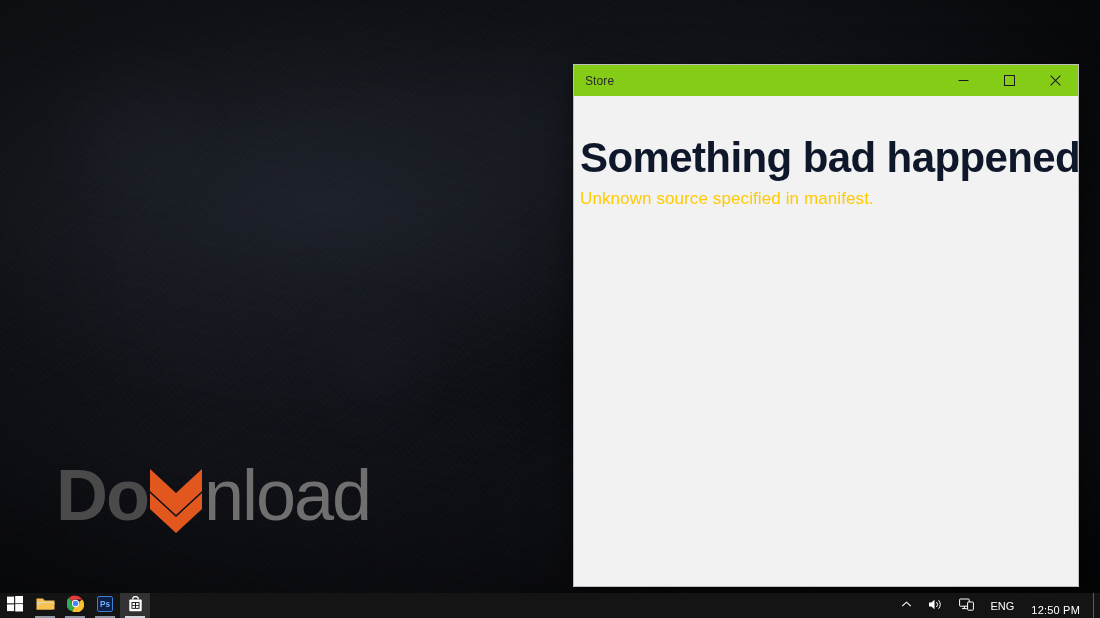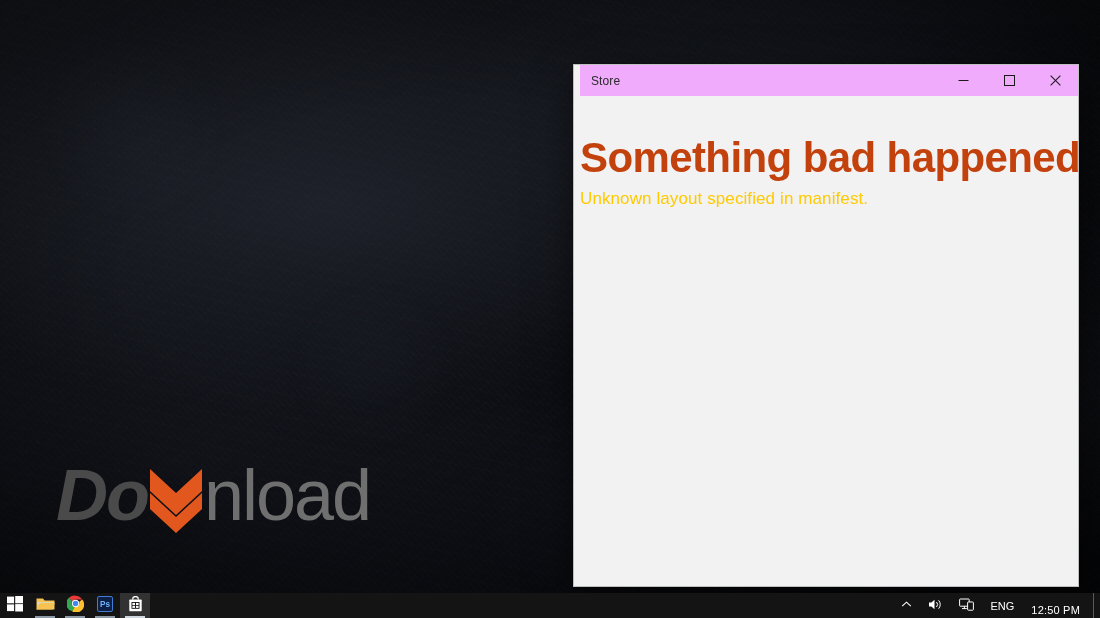--- a/index.html
+++ b/index.html
@@ -55,63 +55,63 @@
 
   
   #watermark {
     position:absolute; left:56px; top:459px;
     display:flex; align-items:center;
     font-size:72px; line-height:1;
     letter-spacing:-2px;
     user-select:none;
     white-space:nowrap;
   }
-  #watermark .wm-a { color:#4a4a4a; font-weight:bold;font-style:italic; }
+  #watermark .wm-a { color:#4a4a4a; font-weight:bold; }
   #watermark .wm-b { color:#6f6f6f; font-weight:normal; }
   #watermark .wm-chev {
     position:relative; display:inline-block;
     width:56px; height:72px; vertical-align:middle;
   }
   #watermark .wm-chev svg { position:absolute; left:0; top:-4px; }
 
   
   #store-window {
     position:absolute; left:573px; top:64px;
     width:506px; height:523px;
     background:#f2f2f2;
     border:1px solid #bfbfbf;
     box-shadow:0 0 0 1px rgba(0,0,0,0.12), 0 14px 36px rgba(0,0,0,0.55);
     display:flex; flex-direction:column;
     overflow:hidden;
   }
   #title-bar {
     height:31px; flex:0 0 31px;
-    background:#f0abfc;
-    display:flex; align-items:stretch; justify-content:space-between;margin-left:6px;
+    background:#84cc16;
+    display:flex; align-items:stretch; justify-content:space-between;
   }
   #title-bar .title-text {
     display:flex; align-items:center;
     padding-left:11px;
     font-size:12px; color:#2b2b2b;
     letter-spacing:0.1px;
   }
   #window-controls { display:flex; align-items:stretch; }
   #window-controls .ctl {
     width:46px; display:flex; align-items:center; justify-content:center;
     cursor:default;
   }
 
   #store-body {
     flex:1 1 auto;
     background:#f2f2f2;
     padding:40px 0 0 6px;
   }
   #error-headline {
     font-size:42px; font-weight:bold;
-    color:#c2410c;
+    color:#0f172a;
     letter-spacing:-0.6px;
     line-height:1.05;
     white-space:nowrap;
   }
   #error-subtext {
     margin-top:9px;
     font-size:17px; font-weight:normal;
     color:#ffca00;
     letter-spacing:0.1px;
   }
@@ -200,21 +200,21 @@
             <line x1="0.6" y1="0.6" x2="10.4" y2="10.4" stroke="#1a1a1a" stroke-width="1.05"></line>
             <line x1="10.4" y1="0.6" x2="0.6" y2="10.4" stroke="#1a1a1a" stroke-width="1.05"></line>
           </svg>
         </span>
       </div>
     </div>
   </div>
 
   <div id="store-body">
     <div id="error-headline">Something bad happened</div>
-    <div id="error-subtext">Unknown layout specified in manifest.</div>
+    <div id="error-subtext">Unknown source specified in manifest.</div>
   </div>
 
 </div>
 
 <div id="taskbar">
 
   <div id="taskbar-left">
 
     <div class="tb-item">
       <span>

